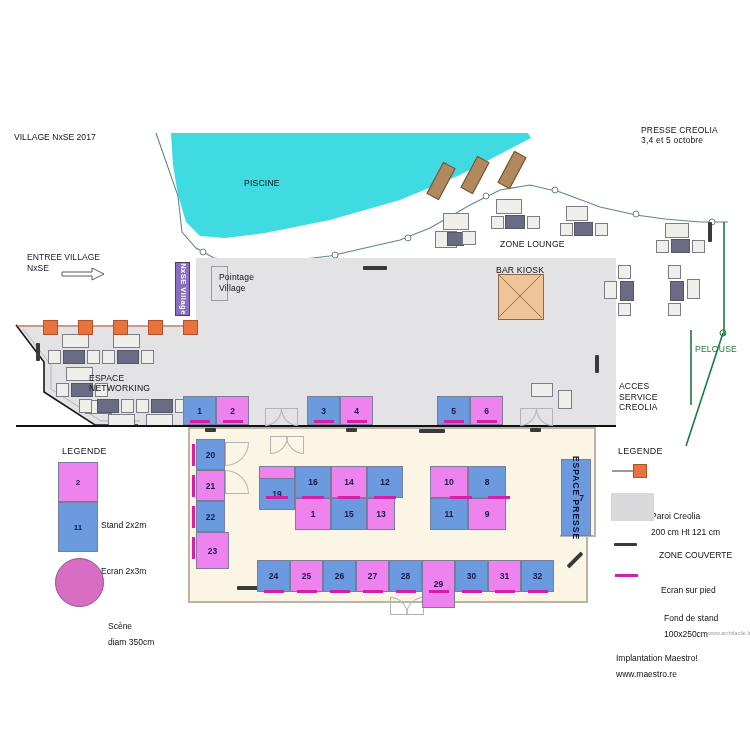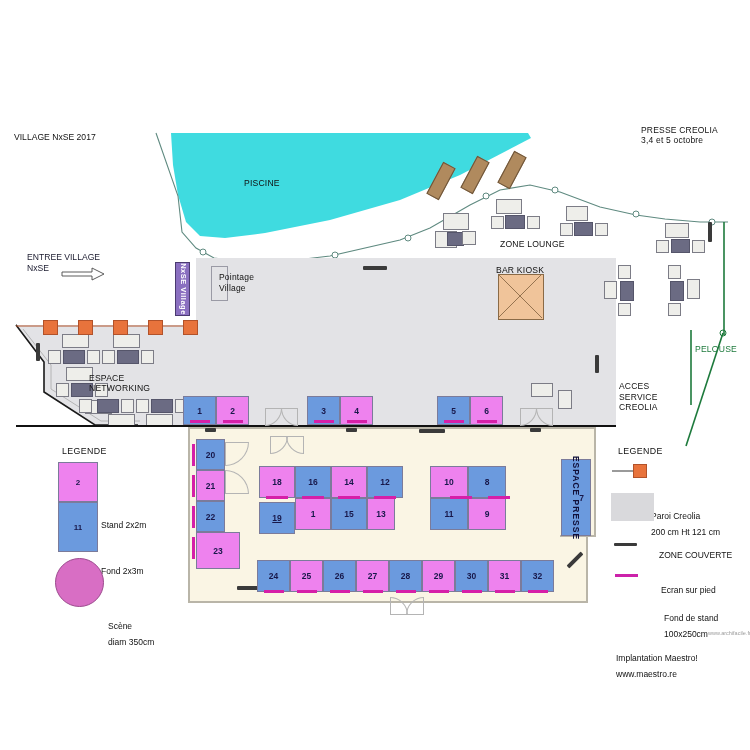--- a/index.html
+++ b/index.html
@@ -275,36 +275,36 @@
   <div>
     <div class="stand blue" style="left:196px;top:439px;width:29px;height:31px;z-index:12;">20</div>
     <div class="fond v" style="left:192px;top:444px;height:22px;z-index:13;"></div>
 
     <div class="stand pink" style="left:196px;top:470px;width:29px;height:31px;z-index:12;">21</div>
     <div class="fond v" style="left:192px;top:475px;height:22px;z-index:13;"></div>
 
     <div class="stand blue" style="left:196px;top:501px;width:29px;height:31px;z-index:12;">22</div>
     <div class="fond v" style="left:192px;top:506px;height:22px;z-index:13;"></div>
 
-    <div class="stand pink" style="left:196px;top:532px;width:44px;height:37px;z-index:12;">23</div>
+    <div class="stand pink" style="left:196px;top:532px;width:33px;height:37px;z-index:12;">23</div>
     <div class="fond v" style="left:192px;top:537px;height:22px;z-index:13;"></div>
   </div>
 
   <div>
     <div class="stand pink" style="left:259px;top:466px;width:36px;height:32px;z-index:12;">18</div>
     <div class="stand blue" style="left:295px;top:466px;width:36px;height:32px;z-index:12;">16</div>
     <div class="stand pink" style="left:331px;top:466px;width:36px;height:32px;z-index:12;">14</div>
     <div class="stand blue" style="left:367px;top:466px;width:36px;height:32px;z-index:12;">12</div>
 
     <div class="fond h" style="left:266px;top:496px;width:22px;z-index:14;"></div>
     <div class="fond h" style="left:302px;top:496px;width:22px;z-index:14;"></div>
     <div class="fond h" style="left:338px;top:496px;width:22px;z-index:14;"></div>
     <div class="fond h" style="left:374px;top:496px;width:22px;z-index:14;"></div>
 
-    <div class="stand blue" style="left:259px;top:502px;width:36px;height:32px;z-index:12;text-decoration:underline;">19</div>
+    <div class="stand blue" style="left:259px;top:478px;width:36px;height:32px;z-index:12;text-decoration:underline;">19</div>
     <div class="stand pink" style="left:295px;top:498px;width:36px;height:32px;z-index:12;">1</div>
     <div class="stand blue" style="left:331px;top:498px;width:36px;height:32px;z-index:12;">15</div>
     <div class="stand pink" style="left:367px;top:498px;width:28px;height:32px;z-index:12;">13</div>
   </div>
 
   <div>
     <div class="stand pink" style="left:430px;top:466px;width:38px;height:32px;z-index:12;">10</div>
     <div class="stand blue" style="left:468px;top:466px;width:38px;height:32px;z-index:12;">8</div>
     <div class="fond h" style="left:450px;top:496px;width:22px;z-index:14;"></div>
     <div class="fond h" style="left:488px;top:496px;width:22px;z-index:14;"></div>
@@ -321,21 +321,21 @@
     <div class="stand blue" style="left:257px;top:560px;width:33px;height:32px;z-index:12;">24</div>
     <div class="fond h" style="left:264px;top:590px;width:20px;z-index:14;"></div>
     <div class="stand pink" style="left:290px;top:560px;width:33px;height:32px;z-index:12;">25</div>
     <div class="fond h" style="left:297px;top:590px;width:20px;z-index:14;"></div>
     <div class="stand blue" style="left:323px;top:560px;width:33px;height:32px;z-index:12;">26</div>
     <div class="fond h" style="left:330px;top:590px;width:20px;z-index:14;"></div>
     <div class="stand pink" style="left:356px;top:560px;width:33px;height:32px;z-index:12;">27</div>
     <div class="fond h" style="left:363px;top:590px;width:20px;z-index:14;"></div>
     <div class="stand blue" style="left:389px;top:560px;width:33px;height:32px;z-index:12;">28</div>
     <div class="fond h" style="left:396px;top:590px;width:20px;z-index:14;"></div>
-    <div class="stand pink" style="left:422px;top:560px;width:33px;height:32px;z-index:12;">29</div>
+    <div class="stand pink" style="left:422px;top:560px;width:33px;height:48px;z-index:12;">29</div>
     <div class="fond h" style="left:429px;top:590px;width:20px;z-index:14;"></div>
     <div class="stand blue" style="left:455px;top:560px;width:33px;height:32px;z-index:12;">30</div>
     <div class="fond h" style="left:462px;top:590px;width:20px;z-index:14;"></div>
     <div class="stand pink" style="left:488px;top:560px;width:33px;height:32px;z-index:12;">31</div>
     <div class="fond h" style="left:495px;top:590px;width:20px;z-index:14;"></div>
     <div class="stand blue" style="left:521px;top:560px;width:33px;height:32px;z-index:12;">32</div>
     <div class="fond h" style="left:528px;top:590px;width:20px;z-index:14;"></div>
   </div>
 
   <div class="door" style="left:225px;top:442px;width:22px;height:22px;z-index:11;"></div>
@@ -344,21 +344,21 @@
   <div class="door" style="left:286px;top:436px;width:16px;height:16px;transform:scaleX(-1);z-index:11;"></div>
   <div class="door" style="left:390px;top:597px;width:16px;height:16px;transform:scaleY(-1);z-index:11;"></div>
   <div class="door" style="left:406px;top:597px;width:16px;height:16px;transform:scale(-1,-1);z-index:11;"></div>
 
   <div>
     <div class="lg-title" style="left:62px;top:446px;">LEGENDE</div>
     <div class="lg-sw" style="left:58px;top:462px;width:38px;height:38px;background:#ee82ee;">2</div>
     <div class="lg-txt" style="left:101px;top:473px;">Stand 2x2m</div>
 
     <div class="lg-sw" style="left:58px;top:502px;width:38px;height:48px;background:#6b9ade;">11</div>
-    <div class="lg-txt" style="left:101px;top:519px;">Fond 2x3m</div>
+    <div class="lg-txt" style="left:101px;top:519px;">Ecran 2x3m</div>
 
     <div class="lg-circ" style="left:55px;top:558px;width:47px;height:47px;"></div>
     <div class="lg-txt" style="left:108px;top:574px;">Scène
 diam 350cm</div>
   </div>
 
   <div>
     <div class="lg-title" style="left:618px;top:446px;">LEGENDE</div>
 
     <div class="lg-line" style="left:612px;top:470px;width:28px;"></div>

